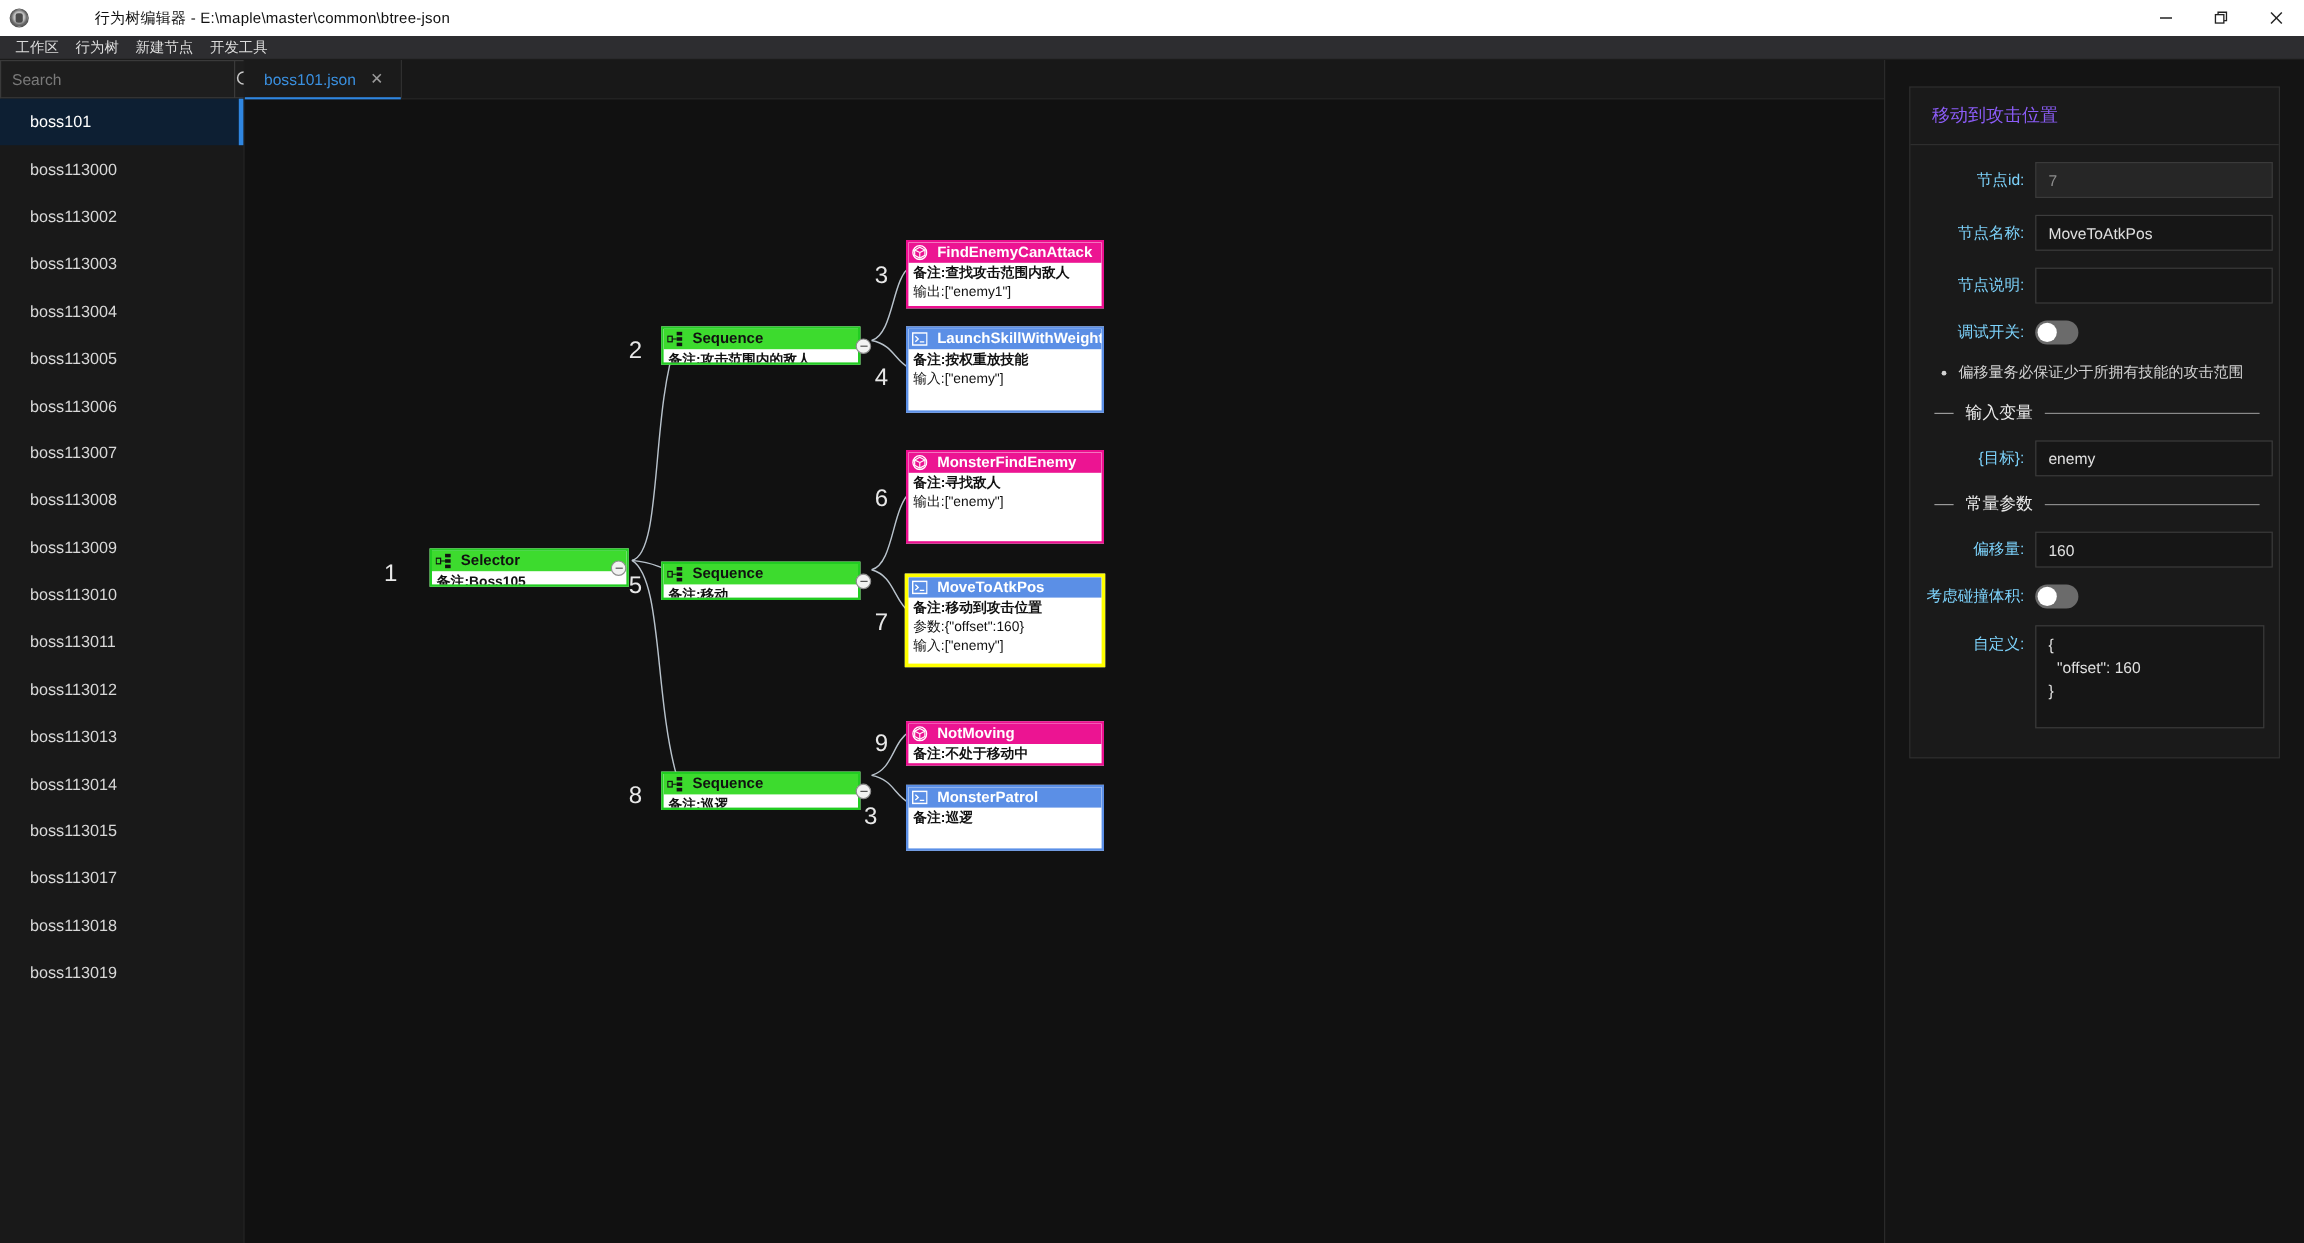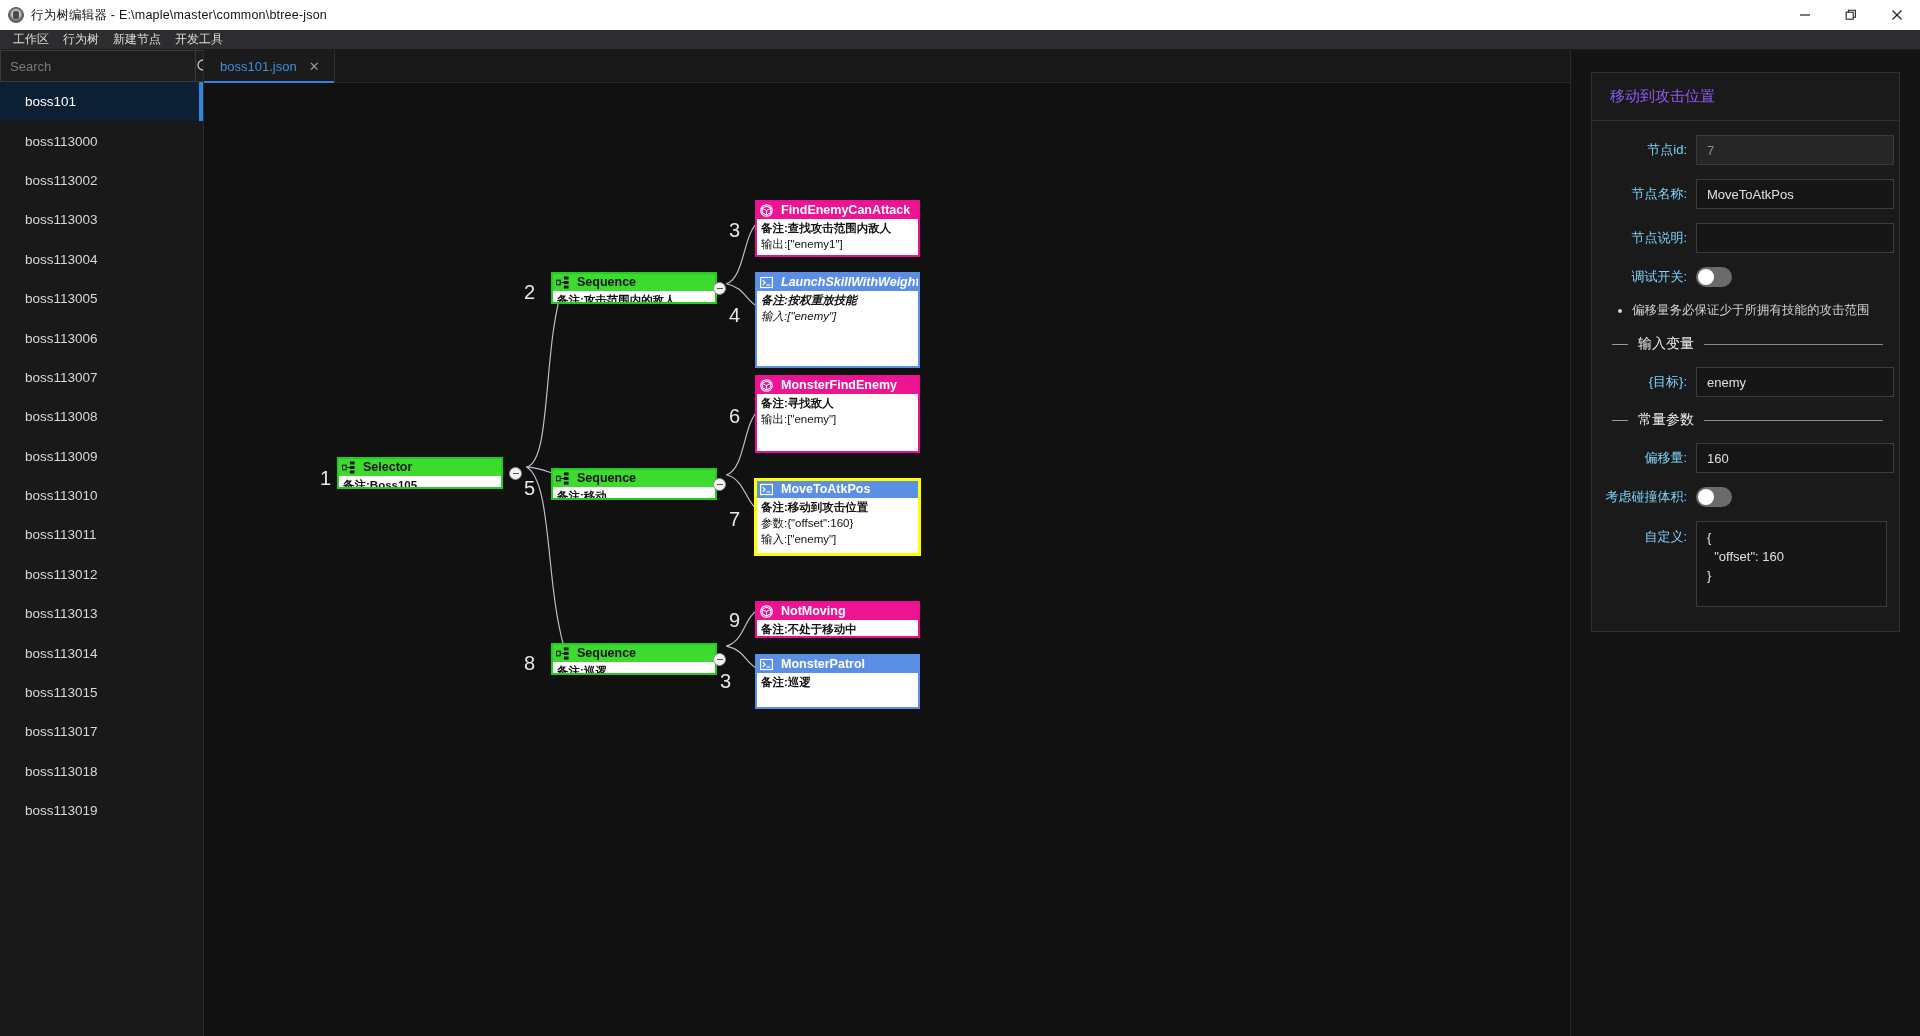--- a/index.html
+++ b/index.html
@@ -11,20 +11,21 @@
     font-family: "Liberation Sans", "DejaVu Sans", sans-serif;
     color: #d4d4d4;
   }
 
   
   #titlebar {
     height: 30px; width: 100%;
     background: #ffffff;
     display: flex; align-items: center;
     position: relative;
+    gap: 48px;
   }
   #app-icon {
     width: 16px; height: 16px; margin-left: 8px; margin-right: 7px;
     border-radius: 50%;
     background: radial-gradient(circle at 50% 45%, #f2f2f2 0%, #bdbdbd 42%, #6e6e6e 60%, #3a3a3a 100%);
     border: 1px solid #555;
     position: relative;
   }
   #app-icon::after {
     content:""; position:absolute; left:4px; top:3px; width:6px; height:8px;
@@ -364,21 +365,21 @@
           <path d="M 315 392 C 341 395 334 399 353 400" fill="none" stroke="#b9c3cc" stroke-width="1.2"></path>
           <path d="M 315 392 C 341 407 334 507 353 575" fill="none" stroke="#b9c3cc" stroke-width="1.2"></path>
           <path d="M 519 205 C 538 199 536 152 552 142" fill="none" stroke="#b9c3cc" stroke-width="1.2"></path>
           <path d="M 519 205 C 538 209 538 222 552 229" fill="none" stroke="#b9c3cc" stroke-width="1.2"></path>
           <path d="M 519 400 C 538 395 536 347 552 334" fill="none" stroke="#b9c3cc" stroke-width="1.2"></path>
           <path d="M 519 400 C 538 405 538 427 552 437" fill="none" stroke="#b9c3cc" stroke-width="1.2"></path>
           <path d="M 519 575 C 538 569 536 547 552 537" fill="none" stroke="#b9c3cc" stroke-width="1.2"></path>
           <path d="M 519 575 C 538 579 538 592 552 599" fill="none" stroke="#b9c3cc" stroke-width="1.2"></path>
         </svg>
     <div class="nodenum" style="left: 116px; top: 384px;">1</div>
-        <div class="node green" style="left: 133px; top: 374px; width: 166px; height: 32px;">
+        <div class="node green" style="left: 154px; top: 374px; width: 166px; height: 32px;">
           <div class="hdr">
             <svg class="nicon" viewBox="0 0 14 14">
               <rect x="0.5" y="4.5" width="4" height="5" fill="none" stroke="#111" stroke-width="1.1"></rect>
               <rect x="8.5" y="0.5" width="5" height="3.2" fill="#111"></rect>
               <rect x="8.5" y="5.4" width="5" height="3.2" fill="#111"></rect>
               <rect x="8.5" y="10.3" width="5" height="3.2" fill="#111"></rect>
               <line x1="4.5" y1="7" x2="8.5" y2="7" stroke="#111" stroke-width="1"></line>
             </svg>
             <span>Selector</span>
           </div>
@@ -415,21 +416,21 @@
               <line x1="7" y1="7" x2="11.6" y2="4.7" stroke="#fff" stroke-width="1"></line>
             </svg>
             <span>FindEnemyCanAttack</span>
           </div>
           <div class="body">
             <div class="line note">备注:查找攻击范围内敌人</div>
             <div class="line">输出:["enemy1"]</div>
           </div>
         </div>
         <div class="nodenum" style="left: 525px; top: 221px;">4</div>
-        <div class="node blue" style="left: 551px; top: 189px; width: 165px; height: 96px; font-style: italic;">
+        <div class="node blue" style="left: 551px; top: 189px; width: 165px; height: 72px;">
           <div class="hdr">
             <svg class="nicon" viewBox="0 0 14 14">
               <rect x="0.6" y="1.6" width="12.8" height="10.8" fill="none" stroke="#fff" stroke-width="1.3"></rect>
               <polyline points="3,4.6 5.6,7 3,9.4" fill="none" stroke="#fff" stroke-width="1.2"></polyline>
               <line x1="7" y1="9.6" x2="11" y2="9.6" stroke="#fff" stroke-width="1.2"></line>
             </svg>
             <span>LaunchSkillWithWeight</span>
           </div>
           <div class="body">
             <div class="line note">备注:按权重放技能</div>

